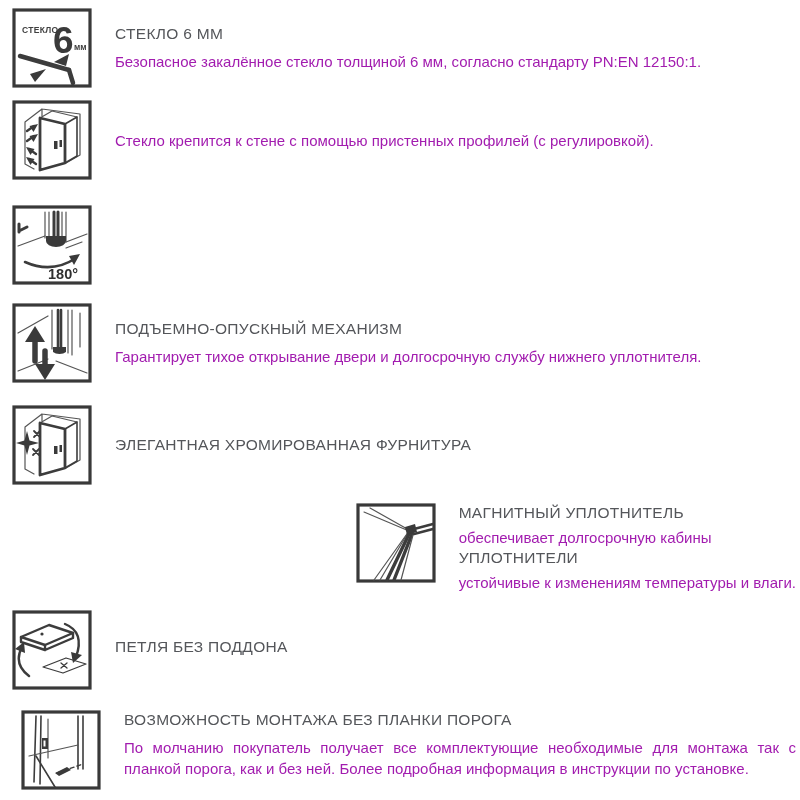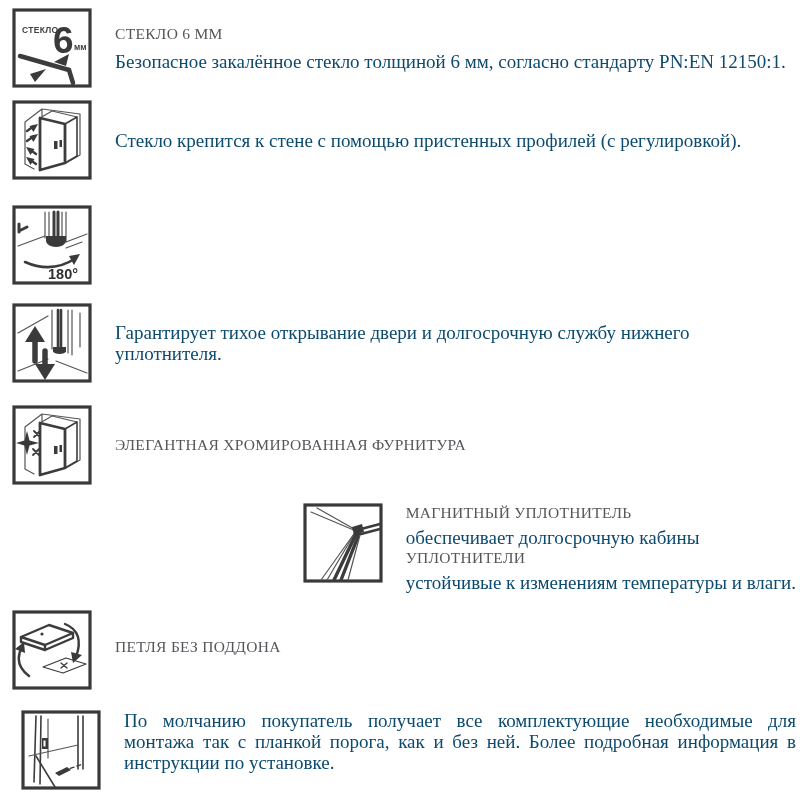--- a/index.html
+++ b/index.html
@@ -9,28 +9,28 @@
     padding:8px 4px 0 12px;
     font-family:"Liberation Sans","DejaVu Sans",sans-serif;
     overflow:hidden;
   }
   .feature-row{display:flex;align-items:center;}
   .feature-row.top{align-items:flex-start;justify-content:flex-end;}
   .mb12{margin-bottom:12px}.mb25{margin-bottom:25px}.mb18{margin-bottom:18px}
   .mb22{margin-bottom:22px}.mb17{margin-bottom:17px}.mb20{margin-bottom:20px}
   .icon-box{flex:0 0 80px;width:80px;height:80px;}
   .icon-box svg{display:block;}
-  .feature-text{margin-left:23px;max-width:672px;font-family:Liberation Serif, serif;}
+  .feature-text{margin-left:23px;max-width:672px;}
   .feature-title{
     font-size:15.5px;font-weight:400;color:#54565a;
     letter-spacing:.3px;margin:0 0 7px 0;line-height:20px;
   }
   .feature-title.second{}
   .feature-desc{
-    font-size:19px;color:#0c4a6e;margin:0;line-height:21px;
+    font-size:15px;color:#a21caf;margin:0;line-height:21px;
   }
   .feature-desc.justify{text-align:justify;}
   svg .ln{stroke:#3c3c3c;fill:none;stroke-linecap:round;stroke-linejoin:round;}
   svg .thin{stroke-width:1.2;stroke:#555;}
   svg .med{stroke-width:1.6;}
   svg .thick{stroke-width:2.8;}
   svg .fat{stroke-width:4.5;}
   svg .fill{fill:#3a3a3a;stroke:none;}
   svg text{font-family:"Liberation Sans","DejaVu Sans",sans-serif;}
 </style>
@@ -108,20 +108,21 @@
         <path d="M40,7 L40,46 M56,7 L56,50 M60,7 L60,52 M68,10 L68,44" class="ln thin"></path>
         <path d="M46,7 L46,44 M49,7 L49,44" class="ln" stroke-width="2.6"></path>
         <path d="M41,44 L54,44 L54,49 A8,5 0 0 1 41,49 Z" class="fill"></path>
         <line x1="23" y1="58" x2="23" y2="37" class="ln" stroke-width="5.5"></line>
         <polygon points="23,23 13,39 33,39" class="fill"></polygon>
         <line x1="33" y1="48" x2="33" y2="63" class="ln" stroke-width="5.5"></line>
         <polygon points="33,77 23,61 43,61" class="fill"></polygon>
       </svg>
     </div>
     <div class="feature-text">
+      <h3 class="feature-title">ПОДЪЕМНО-ОПУСКНЫЙ МЕХАНИЗМ</h3>
       <p class="feature-desc">Гарантирует тихое открывание двери и долгосрочную службу нижнего уплотнителя.</p>
     </div>
   </div>
 
   <div class="feature-row mb18">
     <div class="icon-box">
       <svg viewBox="0 0 80 80" width="80" height="80">
         <rect x="2" y="2" width="76" height="76" fill="#fff" stroke="#393939" stroke-width="3.2"></rect>
         <path d="M13,22 L13,64 M13,22 L30,9 L30,16 M30,9 L68,14 L68,55 M68,55 L54,63 M13,64 L22,69" class="ln thin"></path>
         <path d="M28,18 L40,11 L65,17" class="ln thin"></path>
@@ -190,17 +191,18 @@
         <path d="M57,6 L57,59 M62,6 L62,59" class="ln med"></path>
         <rect x="21" y="28" width="6" height="11" class="fill"></rect>
         <rect x="22.5" y="30.5" width="2" height="6" fill="#ffffff"></rect>
         <path d="M8,46 L57,35" class="ln thin"></path>
         <path d="M15,46 L34,77" class="ln med"></path>
         <path d="M36,63 L62,54" class="ln" stroke-width="1.4" stroke-dasharray="4,3"></path>
         <polygon points="34,63 46,57 50,60 38,66" class="fill"></polygon>
       </svg>
     </div>
     <div class="feature-text">
+      <h3 class="feature-title">ВОЗМОЖНОСТЬ МОНТАЖА БЕЗ ПЛАНКИ ПОРОГА</h3>
       <p class="feature-desc justify">По молчанию покупатель получает все комплектующие необходимые для монтажа так с планкой порога, как и без ней. Более подробная информация в инструкции по установке.</p>
     </div>
   </div>
 
 </div>
 
 </body></html>

